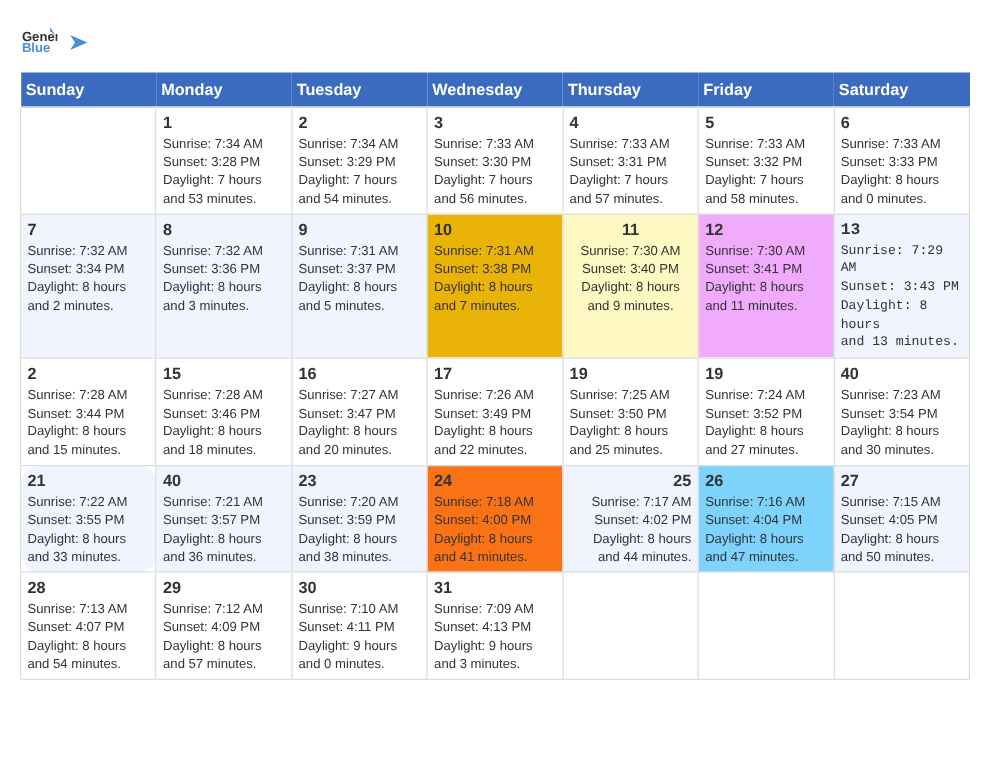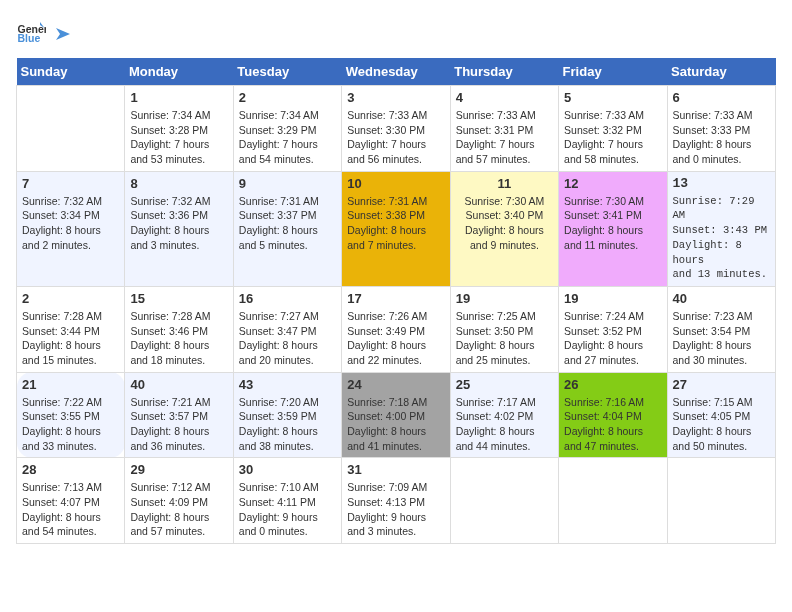--- a/index.html
+++ b/index.html
@@ -206,32 +206,32 @@
       <tr>
         <td style="background: rgb(240, 244, 255); border-radius: 15px;">
           <span class="day-number">21</span>
           <div class="day-info">Sunrise: 7:22 AM<br>Sunset: 3:55 PM<br>Daylight: 8 hours<br>and 33 minutes.</div>
         </td>
         <td style="background: rgb(240, 244, 255);">
           <span class="day-number">40</span>
           <div class="day-info">Sunrise: 7:21 AM<br>Sunset: 3:57 PM<br>Daylight: 8 hours<br>and 36 minutes.</div>
         </td>
         <td style="background: rgb(240, 244, 255);">
-          <span class="day-number">43</span>
+          <span class="day-number">23</span>
           <div class="day-info">Sunrise: 7:20 AM<br>Sunset: 3:59 PM<br>Daylight: 8 hours<br>and 38 minutes.</div>
         </td>
-        <td style="background: #a3a3a3;">
+        <td style="background: #f97316;">
           <span class="day-number">24</span>
           <div class="day-info">Sunrise: 7:18 AM<br>Sunset: 4:00 PM<br>Daylight: 8 hours<br>and 41 minutes.</div>
         </td>
-        <td style="background: rgb(240, 244, 255);">
+        <td style="background: rgb(240, 244, 255); text-align: right;">
           <span class="day-number">25</span>
           <div class="day-info">Sunrise: 7:17 AM<br>Sunset: 4:02 PM<br>Daylight: 8 hours<br>and 44 minutes.</div>
         </td>
-        <td style="background: #84cc16; margin-top: 40px;">
+        <td style="background: #7dd3fc; margin-top: 40px;">
           <span class="day-number">26</span>
           <div class="day-info">Sunrise: 7:16 AM<br>Sunset: 4:04 PM<br>Daylight: 8 hours<br>and 47 minutes.</div>
         </td>
         <td style="background: rgb(240, 244, 255);">
           <span class="day-number">27</span>
           <div class="day-info">Sunrise: 7:15 AM<br>Sunset: 4:05 PM<br>Daylight: 8 hours<br>and 50 minutes.</div>
         </td>
       </tr>
       <tr>
         <td>

